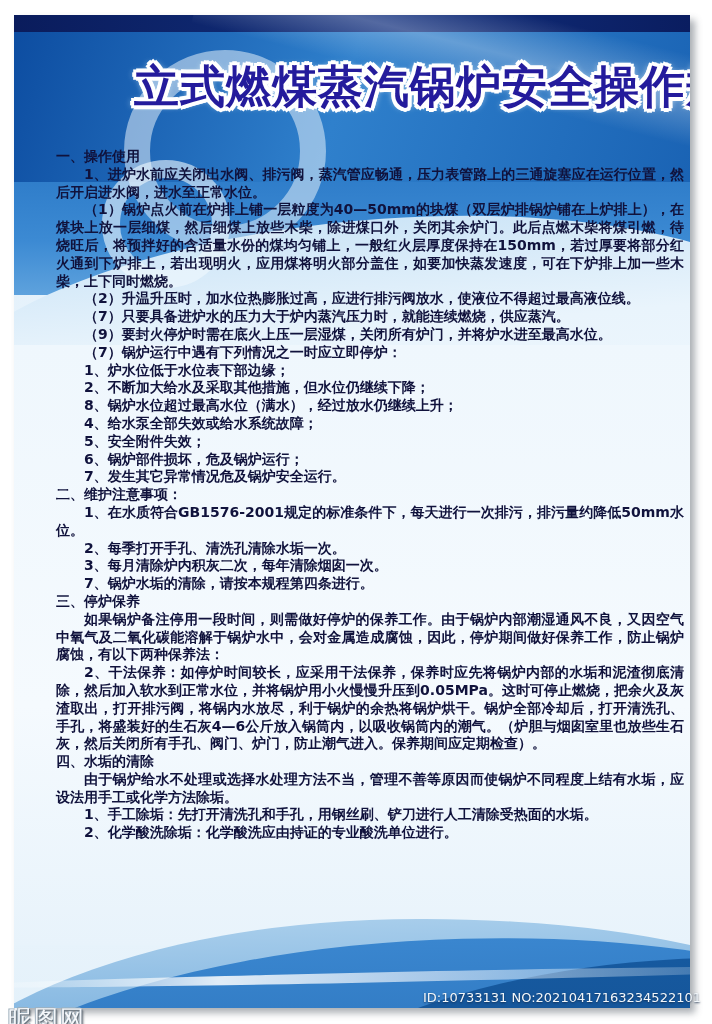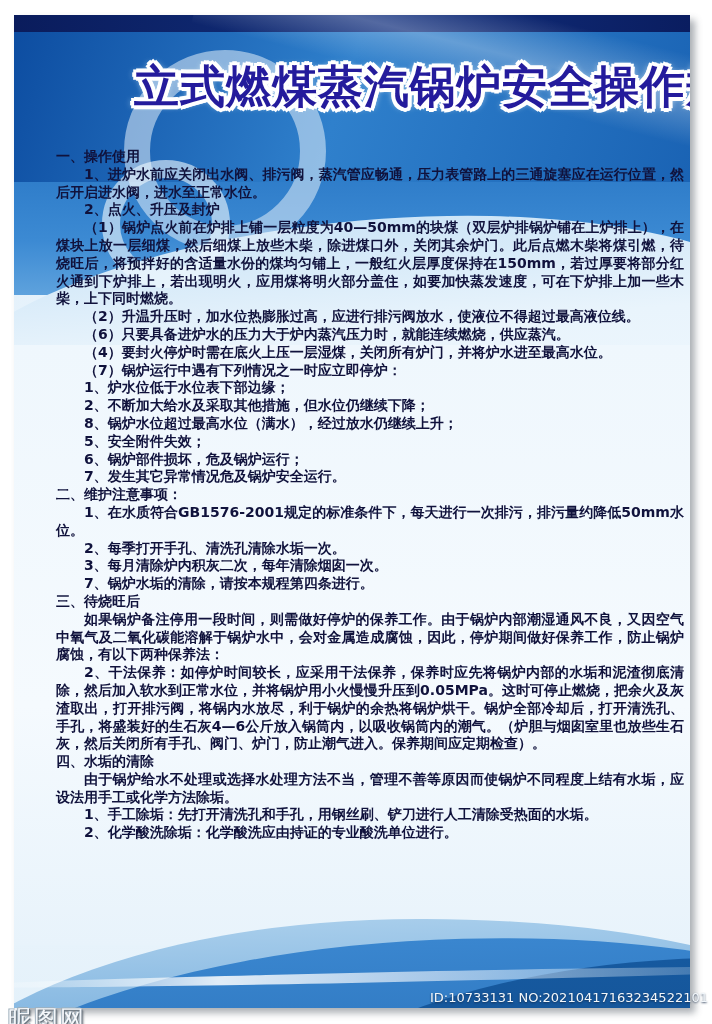--- a/index.html
+++ b/index.html
@@ -106,21 +106,21 @@
   .wm-logo{
     font-size:24px;font-weight:normal;color:#f4f7fa;letter-spacing:2px;
     text-shadow:1px 1px 0 #6a7680,-1px -1px 0 #9fb0bc,2px 2px 2px rgba(40,50,60,0.6);
   }
   .wm-url{
     font-size:20px;font-weight:bold;color:#eef4f9;
     text-shadow:1px 1px 2px rgba(40,60,80,0.7);
     margin-top:45px;
   }
   .wm-id{
-    position:absolute;right:4px;top:8px;
+    position:absolute;right:11px;top:8px;
     font-size:13px;color:#f2f7fb;font-weight:normal;
     text-shadow:0 1px 2px rgba(20,40,70,0.8);
     letter-spacing:0px;
   }
 </style>
 </head>
 <body>
 
 <div class="poster">
   <div class="blue-band"></div>
@@ -135,38 +135,38 @@
   <div class="title">立式燃煤蒸汽锅炉安全操作规程</div>
 
   <div class="wave-light"></div>
   <div class="wave-main"></div>
   <div class="wave-dark"></div>
   <div class="wave-hairline"></div>
 
   <div class="text-body" id="sections">
       <div class="sec-heading">一、操作使用</div>
       <p class="para">1、进炉水前应关闭出水阀、排污阀，蒸汽管应畅通，压力表管路上的三通旋塞应在运行位置，然后开启进水阀，进水至正常水位。</p>
-      <p class="para">2、点火、升压及封炉</p>
       <p class="para">（1）锅炉点火前在炉排上铺一层粒度为40—50mm的块煤（双层炉排锅炉铺在上炉排上），在煤块上放一层细煤，然后细煤上放些木柴，除进煤口外，关闭其余炉门。此后点燃木柴将煤引燃，待烧旺后，将预拌好的含适量水份的煤均匀铺上，一般红火层厚度保持在150mm，若过厚要将部分红火通到下炉排上，若出现明火，应用煤将明火部分盖住，如要加快蒸发速度，可在下炉排上加一些木柴，上下同时燃烧。</p>
       <p class="para">（2）升温升压时，加水位热膨胀过高，应进行排污阀放水，使液位不得超过最高液位线。</p>
-      <p class="para">（6）只要具备进炉水的压力大于炉内蒸汽压力时，就能连续燃烧，供应蒸汽。</p>
-      <p class="para">（4）要封火停炉时需在底火上压一层湿煤，关闭所有炉门，并将炉水进至最高水位。</p>
+      <p class="para">（7）只要具备进炉水的压力大于炉内蒸汽压力时，就能连续燃烧，供应蒸汽。</p>
+      <p class="para">（9）要封火停炉时需在底火上压一层湿煤，关闭所有炉门，并将炉水进至最高水位。</p>
       <p class="para">（7）锅炉运行中遇有下列情况之一时应立即停炉：</p>
       <p class="para">1、炉水位低于水位表下部边缘；</p>
       <p class="para">2、不断加大给水及采取其他措施，但水位仍继续下降；</p>
       <p class="para">8、锅炉水位超过最高水位（满水），经过放水仍继续上升；</p>
+      <p class="para">4、给水泵全部失效或给水系统故障；</p>
       <p class="para">5、安全附件失效；</p>
       <p class="para">6、锅炉部件损坏，危及锅炉运行；</p>
       <p class="para">7、发生其它异常情况危及锅炉安全运行。</p>
       <div class="sec-heading">二、维护注意事项：</div>
       <p class="para">1、在水质符合GB1576-2001规定的标准条件下，每天进行一次排污，排污量约降低50mm水位。</p>
       <p class="para">2、每季打开手孔、清洗孔清除水垢一次。</p>
       <p class="para">3、每月清除炉内积灰二次，每年清除烟囱一次。</p>
       <p class="para">7、锅炉水垢的清除，请按本规程第四条进行。</p>
-      <div class="sec-heading">三、待烧旺后</div>
+      <div class="sec-heading">三、停炉保养</div>
       <p class="para">如果锅炉备注停用一段时间，则需做好停炉的保养工作。由于锅炉内部潮湿通风不良，又因空气中氧气及二氧化碳能溶解于锅炉水中，会对金属造成腐蚀，因此，停炉期间做好保养工作，防止锅炉腐蚀，有以下两种保养法：</p>
       <p class="para">2、干法保养：如停炉时间较长，应采用干法保养，保养时应先将锅炉内部的水垢和泥渣彻底清除，然后加入软水到正常水位，并将锅炉用小火慢慢升压到0.05MPa。这时可停止燃烧，把余火及灰渣取出，打开排污阀，将锅内水放尽，利于锅炉的余热将锅炉烘干。锅炉全部冷却后，打开清洗孔、手孔，将盛装好的生石灰4—6公斤放入锅筒内，以吸收锅筒内的潮气。（炉胆与烟囱室里也放些生石灰，然后关闭所有手孔、阀门、炉门，防止潮气进入。保养期间应定期检查）。</p>
       <div class="sec-heading">四、水垢的清除</div>
       <p class="para">由于锅炉给水不处理或选择水处理方法不当，管理不善等原因而使锅炉不同程度上结有水垢，应设法用手工或化学方法除垢。</p>
       <p class="para">1、手工除垢：先打开清洗孔和手孔，用钢丝刷、铲刀进行人工清除受热面的水垢。</p>
       <p class="para">2、化学酸洗除垢：化学酸洗应由持证的专业酸洗单位进行。</p>
     </div>
 </div>
 
 <div class="wm-row">

